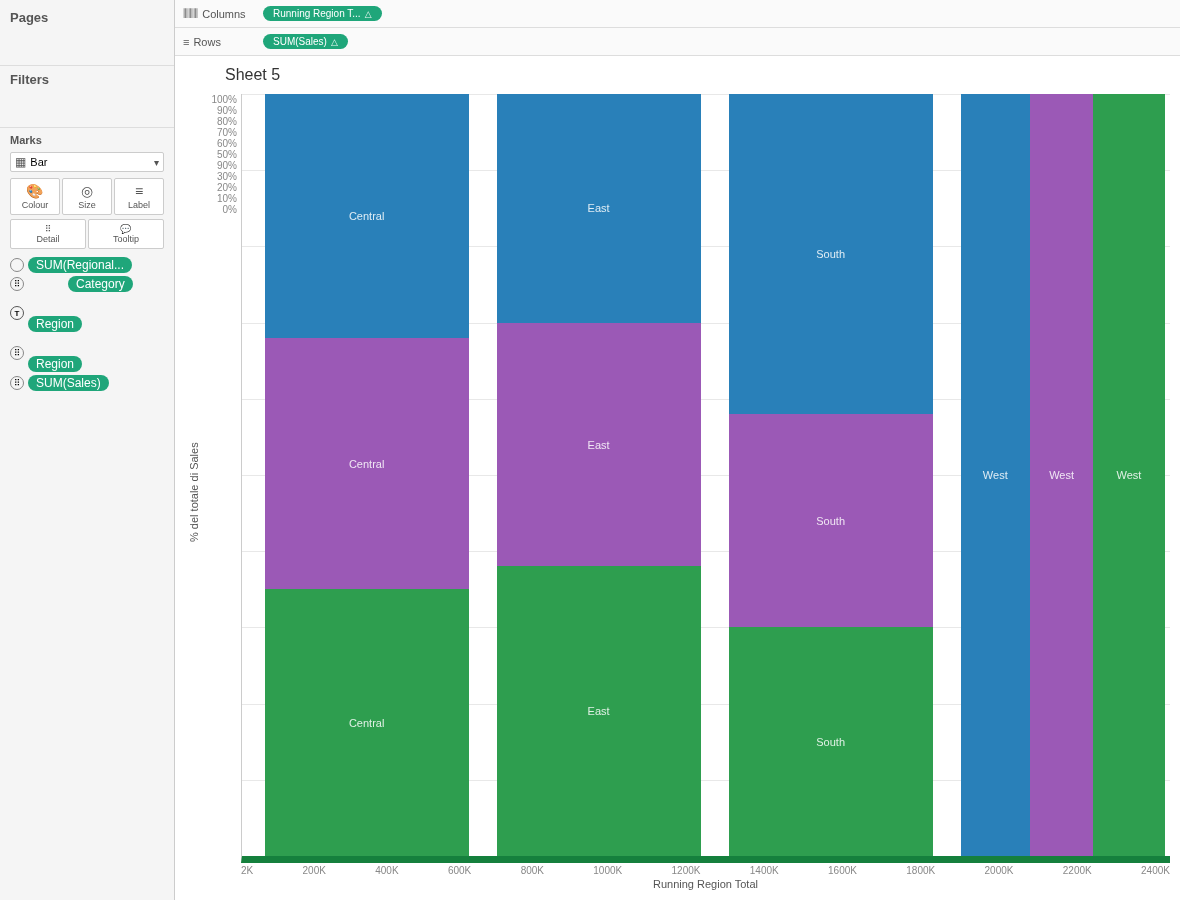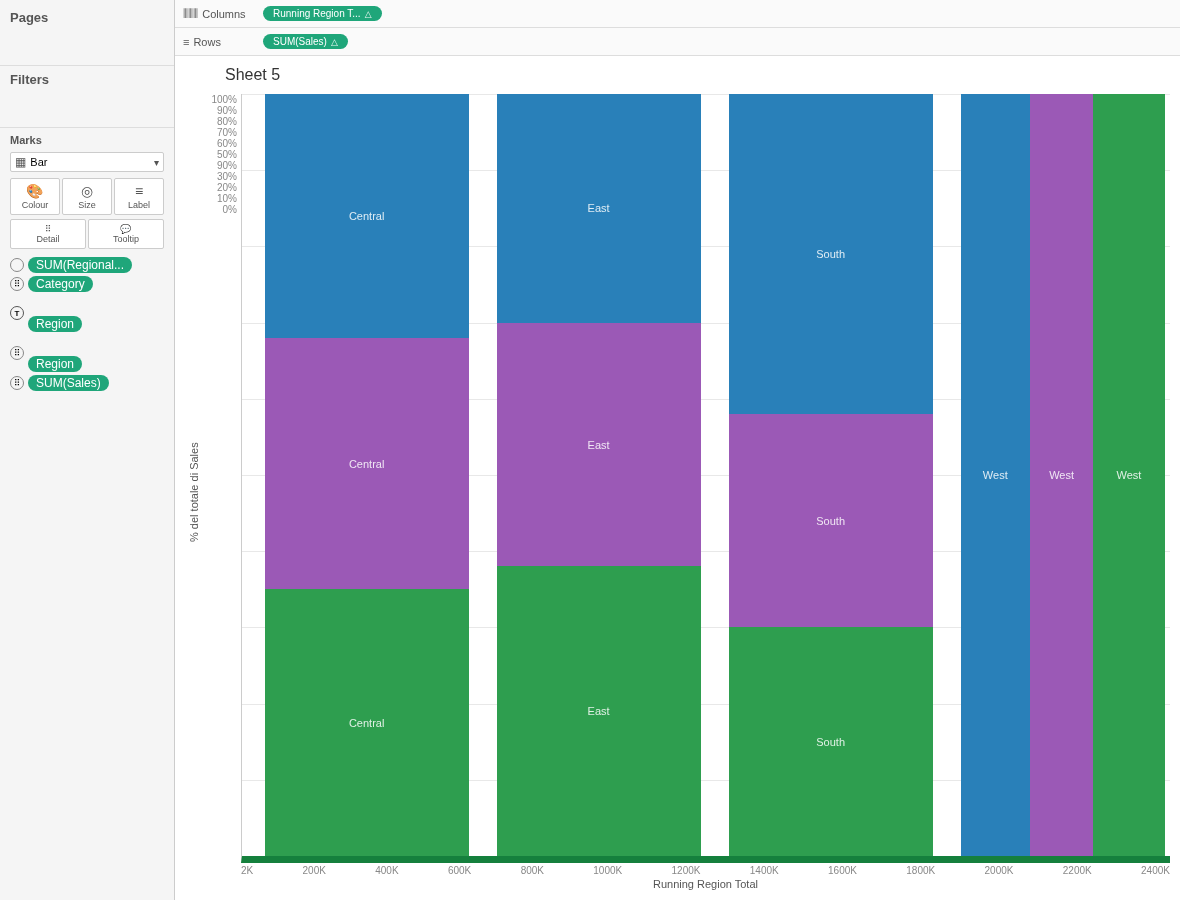--- a/index.html
+++ b/index.html
@@ -135,21 +135,21 @@
       background: #1fa67a;
       color: white;
       border-radius: 10px;
       padding: 1px 8px;
       font-size: 12px;
       white-space: nowrap;
       overflow: hidden;
       text-overflow: ellipsis;
       max-width: 120px;
     }
-    .pill.category { background: #1fa67a; }
+    .pill.category { background: #1fa67a; margin-left: 40px; }
     .pill.region { background: #1fa67a; margin-top: 21px; }
     .pill.sum { background: #1fa67a; }
 
     
     .main-area {
       flex: 1;
       display: flex;
       flex-direction: column;
       background: white;
       overflow: hidden;

